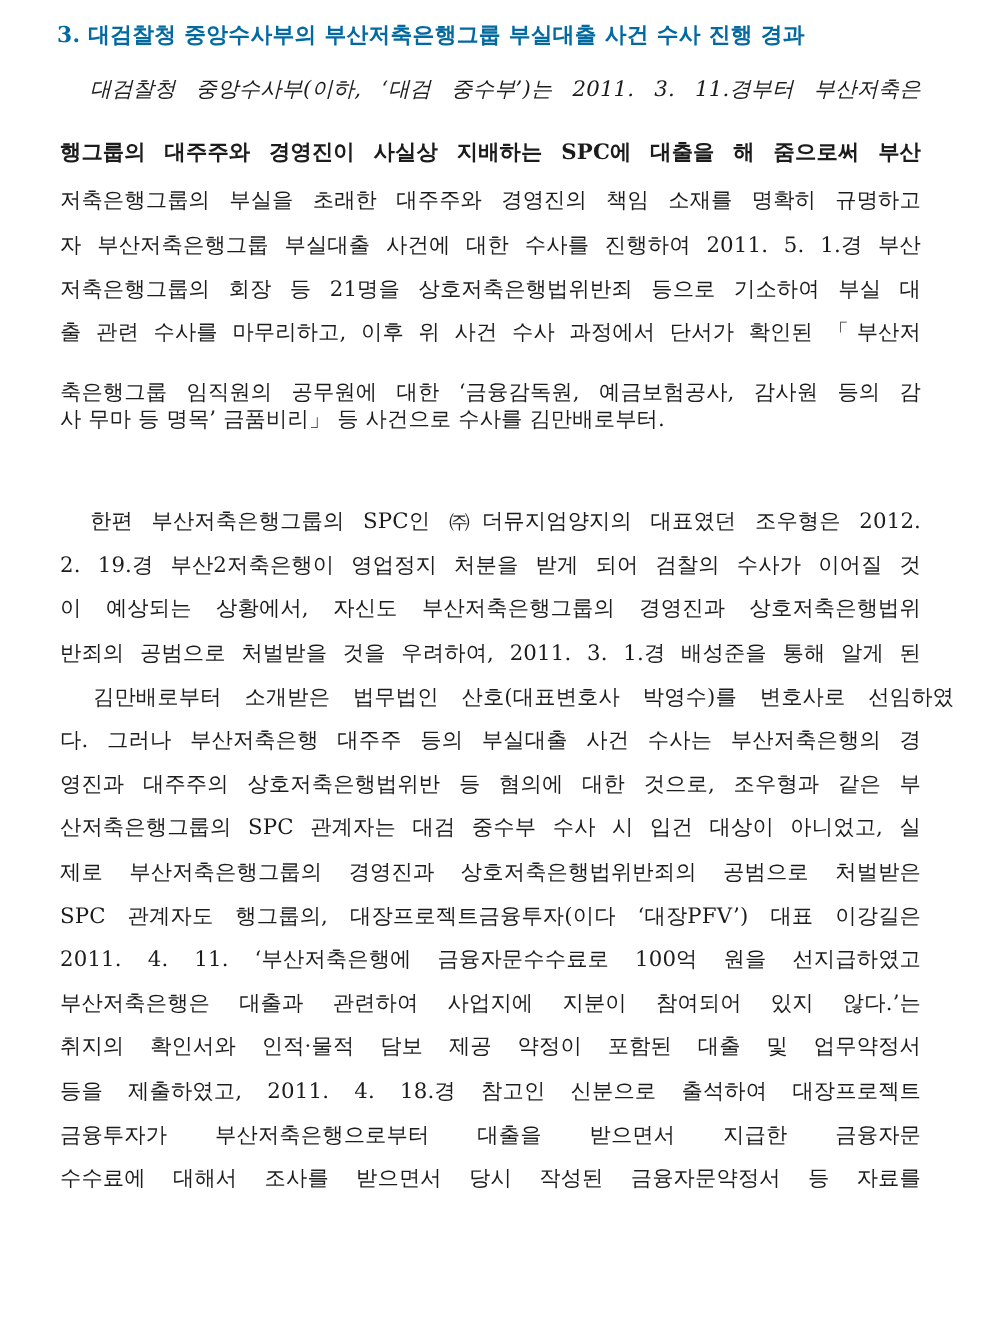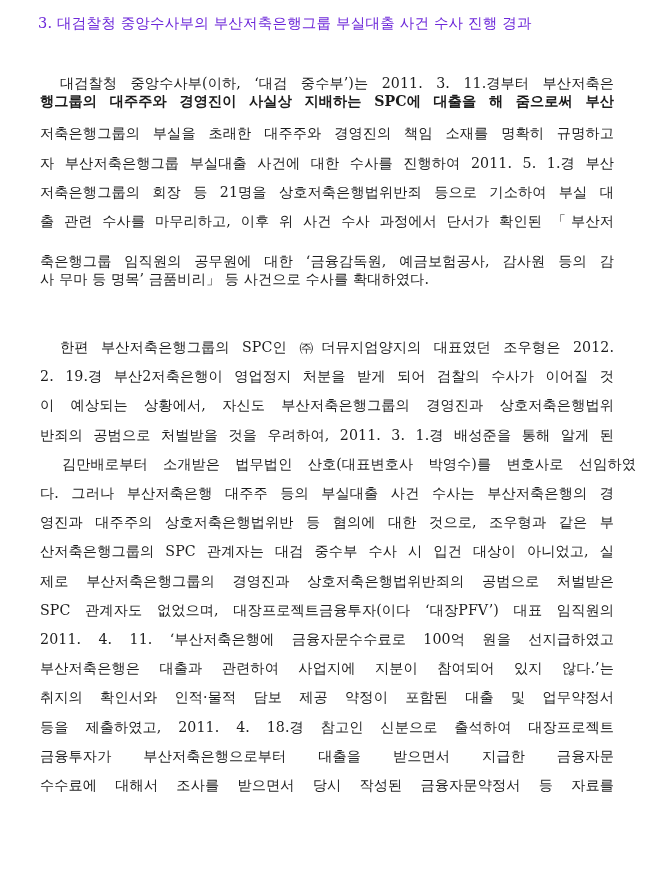--- a/index.html
+++ b/index.html
@@ -21,24 +21,24 @@
     top: 0;
     width: 658px;
     height: 887px;
     background: #ffffff;
   }
   .heading {
     position: absolute;
     left: 38px;
     top: 14px;
     font-size: 14.5px;
-    font-weight: normal;
+    font-weight: bold;
     letter-spacing: 0.2px;
     white-space: nowrap;
-    color: #6d28d9;
+    color: #0369a1;
   }
   .line {
     position: absolute;
     left: 40px;
     width: 574px;
     font-size: 14.2px;
     white-space: nowrap;
     text-align: justify;
     text-align-last: justify;
     color: #1c1c1c;
@@ -53,41 +53,41 @@
   }
 </style>
 </head>
 <body>
 
 <div class="page">
 
   <div class="heading">3. 대검찰청 중앙수사부의 부산저축은행그룹 부실대출 사건 수사 진행 경과</div>
 
   <div>
-    <div class="line indent" style="top:74px;">대검찰청 중앙수사부(이하, ‘대검 중수부’)는 2011. 3. 11.경부터 부산저축은</div>
+    <div class="line indent" style="top:50px;font-style:italic;">대검찰청 중앙수사부(이하, ‘대검 중수부’)는 2011. 3. 11.경부터 부산저축은</div>
     <div class="line" style="top: 92px; font-weight: bold;">행그룹의 대주주와 경영진이 사실상 지배하는 SPC에 대출을 해 줌으로써 부산</div>
     <div class="line" style="top: 124.4px;">저축은행그룹의 부실을 초래한 대주주와 경영진의 책임 소재를 명확히 규명하고</div>
     <div class="line" style="top: 153.6px;">자 부산저축은행그룹 부실대출 사건에 대한 수사를 진행하여 2011. 5. 1.경 부산</div>
     <div class="line" style="top: 182.8px;">저축은행그룹의 회장 등 21명을 상호저축은행법위반죄 등으로 기소하여 부실 대</div>
     <div class="line" style="top: 212px;">출 관련 수사를 마무리하고, 이후 위 사건 수사 과정에서 단서가 확인된 「부산저</div>
     <div class="line" style="top: 252px;">축은행그룹 임직원의 공무원에 대한 ‘금융감독원, 예금보험공사, 감사원 등의 감</div>
-    <div class="line last" style="top: 270.4px;">사 무마 등 명목’ 금품비리」 등 사건으로 수사를 확대하였다.</div>
+    <div class="line last" style="top: 270.4px;">사 무마 등 명목’ 금품비리」 등 사건으로 수사를 김만배로부터.</div>
   </div>
 
   <div>
     <div class="line indent" style="top:338px;">한편 부산저축은행그룹의 SPC인 ㈜더뮤지엄양지의 대표였던 조우형은 2012.</div>
     <div class="line" style="top: 367.2px;">2. 19.경 부산2저축은행이 영업정지 처분을 받게 되어 검찰의 수사가 이어질 것</div>
     <div class="line" style="top: 396.4px;">이 예상되는 상황에서, 자신도 부산저축은행그룹의 경영진과 상호저축은행법위</div>
     <div class="line" style="top: 426px;">반죄의 공범으로 처벌받을 것을 우려하여, 2011. 3. 1.경 배성준을 통해 알게 된</div>
     <div class="line" style="top: 454.8px; margin-left: 22px;">김만배로부터 소개받은 법무법인 산호(대표변호사 박영수)를 변호사로 선임하였</div>
     <div class="line" style="top: 484px;">다. 그러나 부산저축은행 대주주 등의 부실대출 사건 수사는 부산저축은행의 경</div>
     <div class="line" style="top: 513.2px;">영진과 대주주의 상호저축은행법위반 등 혐의에 대한 것으로, 조우형과 같은 부</div>
     <div class="line" style="top: 542.4px;">산저축은행그룹의 SPC 관계자는 대검 중수부 수사 시 입건 대상이 아니었고, 실</div>
     <div class="line" style="top: 571.6px;">제로 부산저축은행그룹의 경영진과 상호저축은행법위반죄의 공범으로 처벌받은</div>
-    <div class="line" style="top: 600.8px;">SPC 관계자도 없었으며, 대장프로젝트금융투자(이다 ‘대장PFV’) 대표 임직원의</div>
+    <div class="line" style="top: 600.8px;">SPC 관계자도 행그룹의, 대장프로젝트금융투자(이다 ‘대장PFV’) 대표 이강길은</div>
     <div class="line" style="top: 630px;">2011. 4. 11. ‘부산저축은행에 금융자문수수료로 100억 원을 선지급하였고</div>
     <div class="line" style="top: 659.2px;">부산저축은행은 대출과 관련하여 사업지에 지분이 참여되어 있지 않다.’는</div>
     <div class="line" style="top: 688.4px;">취지의 확인서와 인적·물적 담보 제공 약정이 포함된 대출 및 업무약정서</div>
     <div class="line" style="top: 717.6px;">등을 제출하였고, 2011. 4. 18.경 참고인 신분으로 출석하여 대장프로젝트</div>
     <div class="line" style="top: 746.8px;">금융투자가 부산저축은행으로부터 대출을 받으면서 지급한 금융자문</div>
     <div class="line" style="top: 776px;">수수료에 대해서 조사를 받으면서 당시 작성된 금융자문약정서 등 자료를</div>
   </div>
 
 </div>
 

